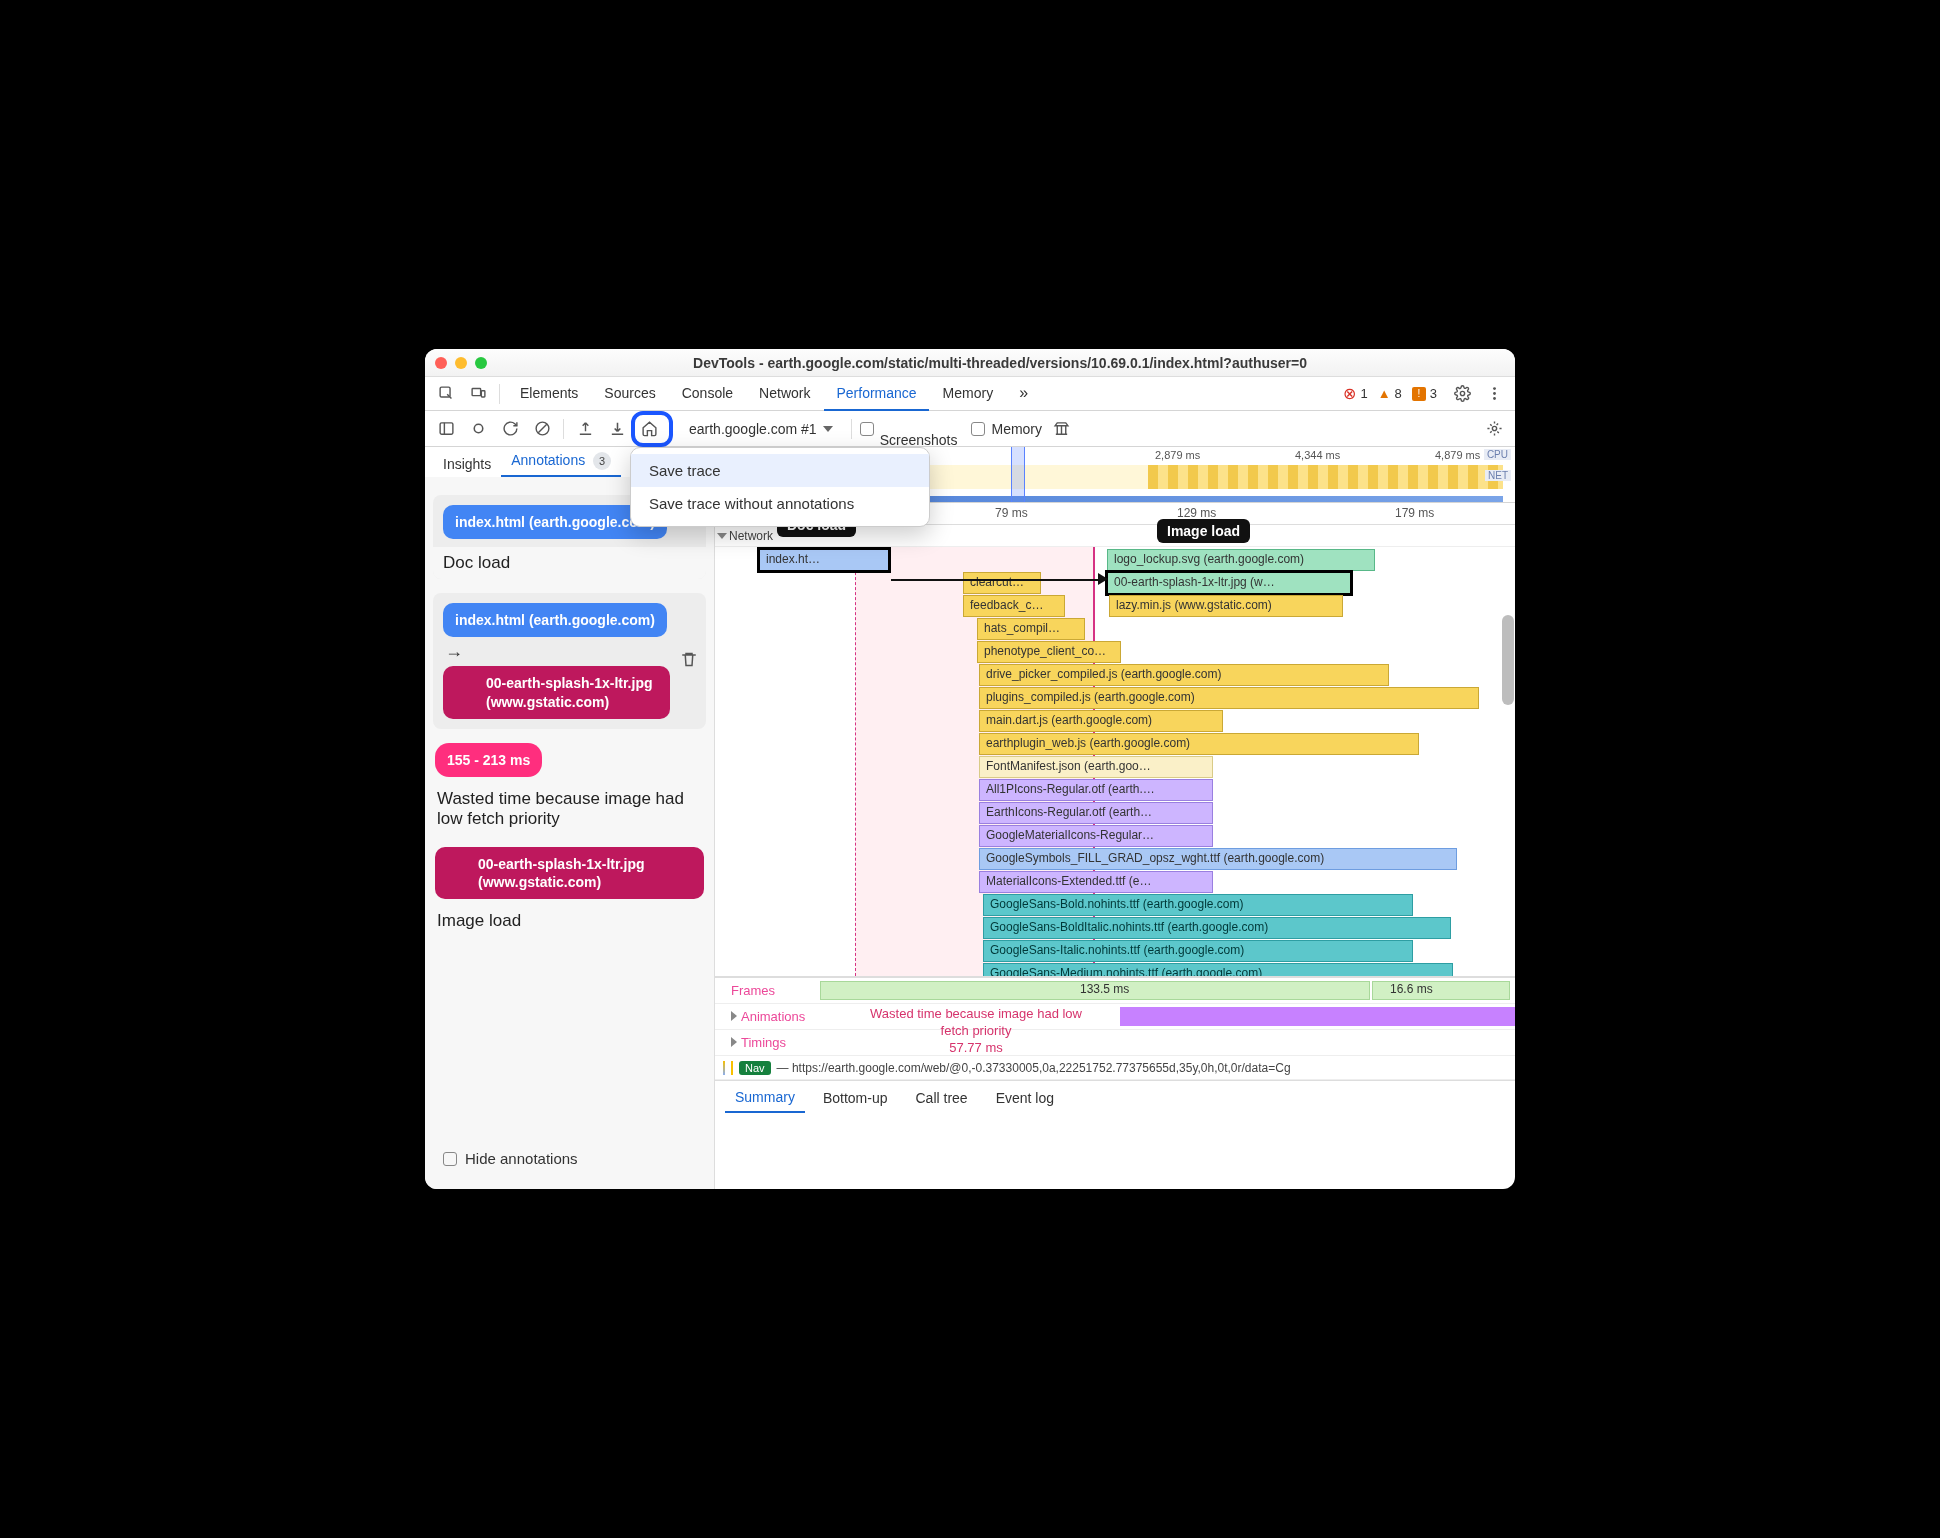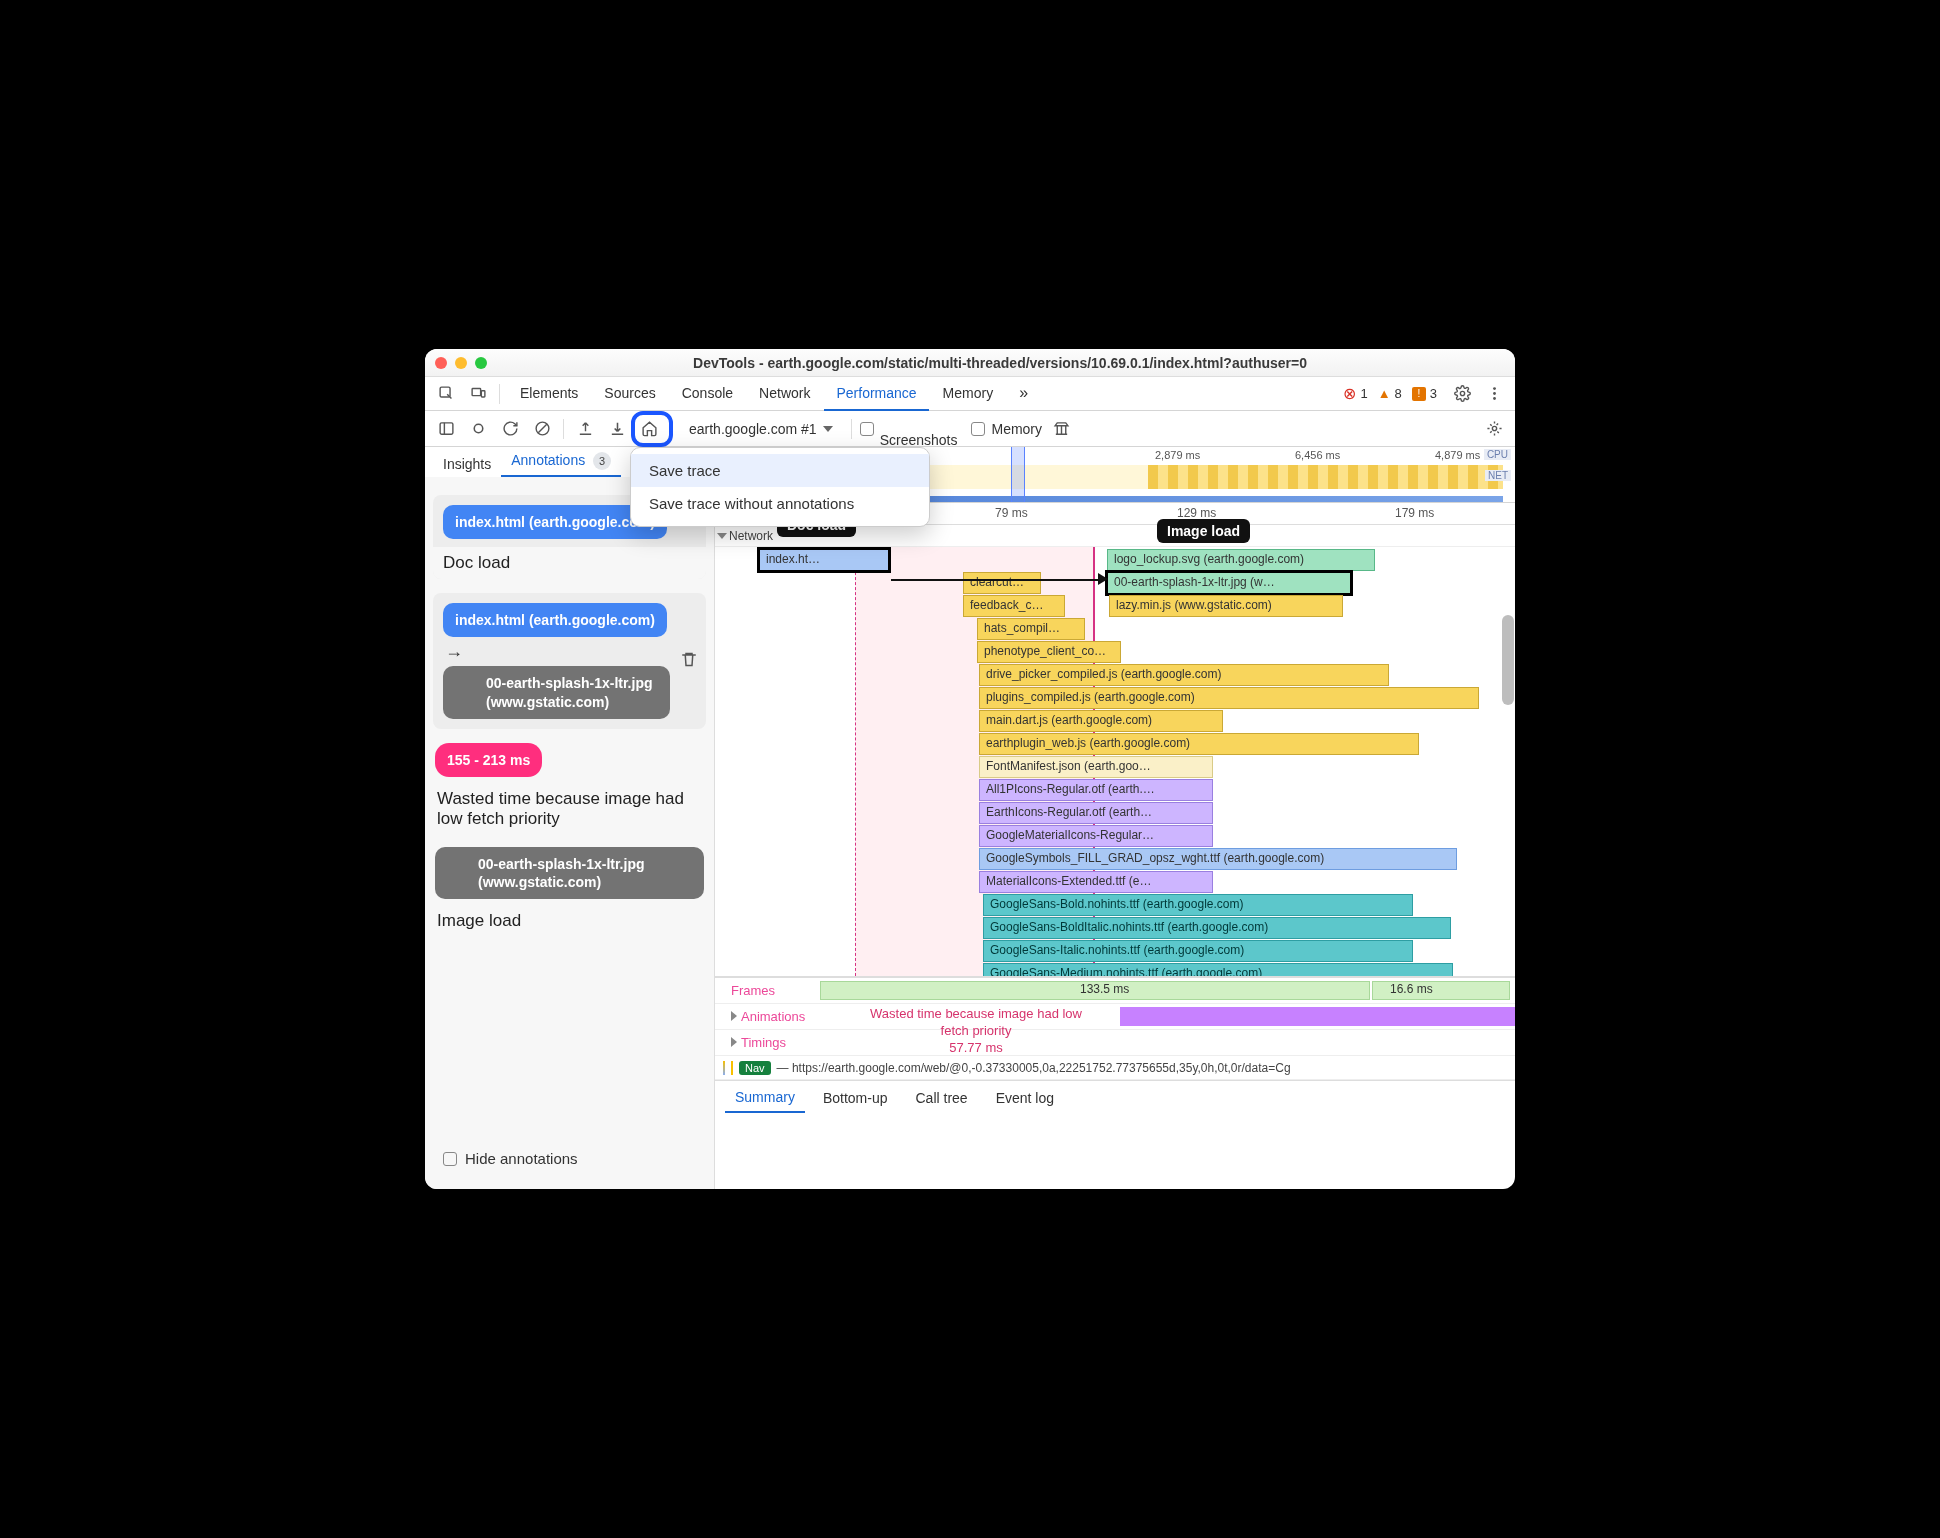--- a/index.html
+++ b/index.html
@@ -101,21 +101,21 @@
     width:290px;background:#f7f7f7;border-right:1px solid #ddd;padding:12px 8px;
     display:flex;flex-direction:column;gap:14px;overflow:hidden;
   }
   .card{background:#ededed;border-radius:8px;padding:10px;position:relative;}
   .card.noborder{background:transparent;padding:0 2px;}
   .chip{
     display:inline-block;padding:8px 12px;border-radius:10px;font-size:14px;
     color:#fff;font-weight:600;line-height:1.3;
   }
   .chip.blue{background:#4285f4;}
-  .chip.green{background:#737373;padding-left:43px;}
+  .chip.green{background:#be185d;padding-left:43px;}
   .chip.pink{background:#ff2e7e;color:#fff;font-weight:600;}
   .arrow-right{font-size:18px;padding:4px 2px;color:#333;}
   .trash{position:absolute;right:8px;top:50%;transform:translateY(-50%);color:#555;cursor:pointer;}
   .sidebar .label{font-size:17px;color:#222;padding:4px 2px;}
   
   .main{flex:1;display:flex;flex-direction:column;position:relative;overflow:hidden;}
   
   .overview{
     height:56px;position:relative;border-bottom:1px solid #d5d5d5;
     background:#fff;
@@ -351,21 +351,21 @@
         <span class="checkbox"></span>
         <span>Hide annotations</span>
       </div>
     </div>
 
     <div class="main">
 
       <div class="overview">
         <div class="ov-ticks">
           <span class="ov-tick" style="left:440px">2,879 ms</span>
-          <span class="ov-tick" style="left:580px">6,456 ms</span>
+          <span class="ov-tick" style="left:580px">4,344 ms</span>
           <span class="ov-tick" style="left:720px">4,879 ms</span>
 
         </div>
         <div class="ov-cpu"></div>
         <div class="ov-net"></div>
         <div class="ov-sel"></div>
         <div class="ov-labels">
           <span style="background:#e8ecf5;padding:0 3px;">CPU</span>
           <span style="background:#e8ecf5;padding:0 3px;margin-top:8px;">NET</span>
         </div>

